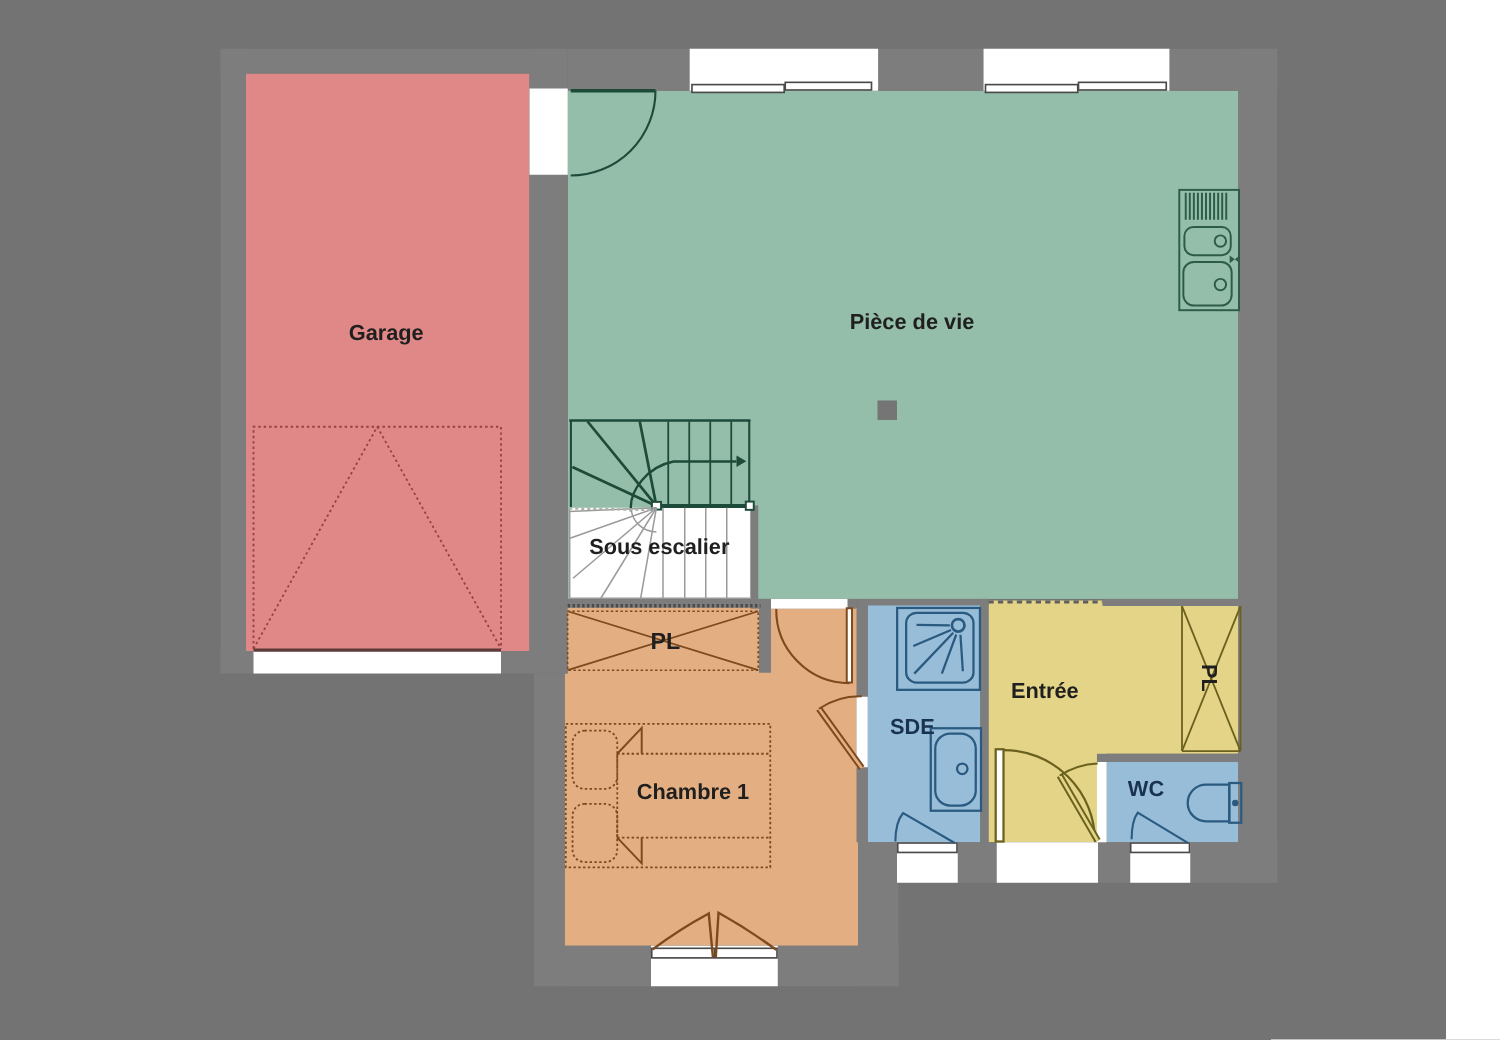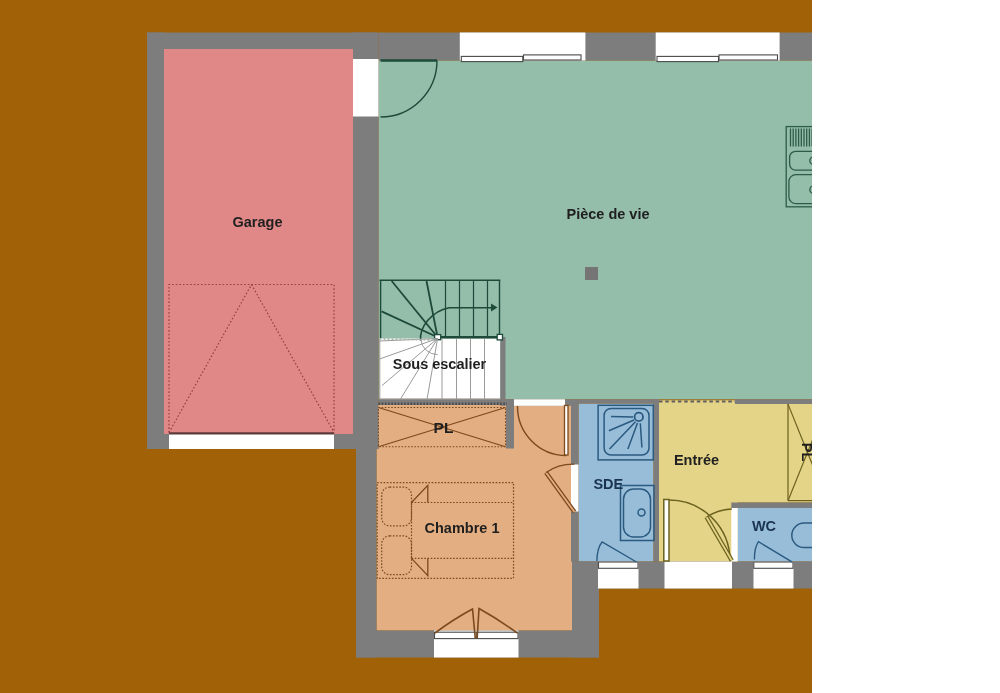--- a/index.html
+++ b/index.html
@@ -1,16 +1,16 @@
 <!DOCTYPE html>
 <html><head>
 <meta charset="utf-8">
 <style>
   html,body{margin:0;padding:0;background:#ffffff;}
-  #plan{position:relative;width:812px;height:693px;background:#a16207;overflow:hidden;}
+  #plan{position:relative;width:964px;height:693px;background:#737373;overflow:hidden;}
   svg{position:absolute;left:0;top:0;}
   text{font-family:"Liberation Sans",sans-serif;font-weight:bold;}
 </style>
 </head>
 <body>
 <div id="plan">
 <svg width="1000" height="693" viewBox="0 0 1000 693">
 
 <g>
         <rect x="164" y="49" width="189" height="385" fill="#df8887"></rect>

